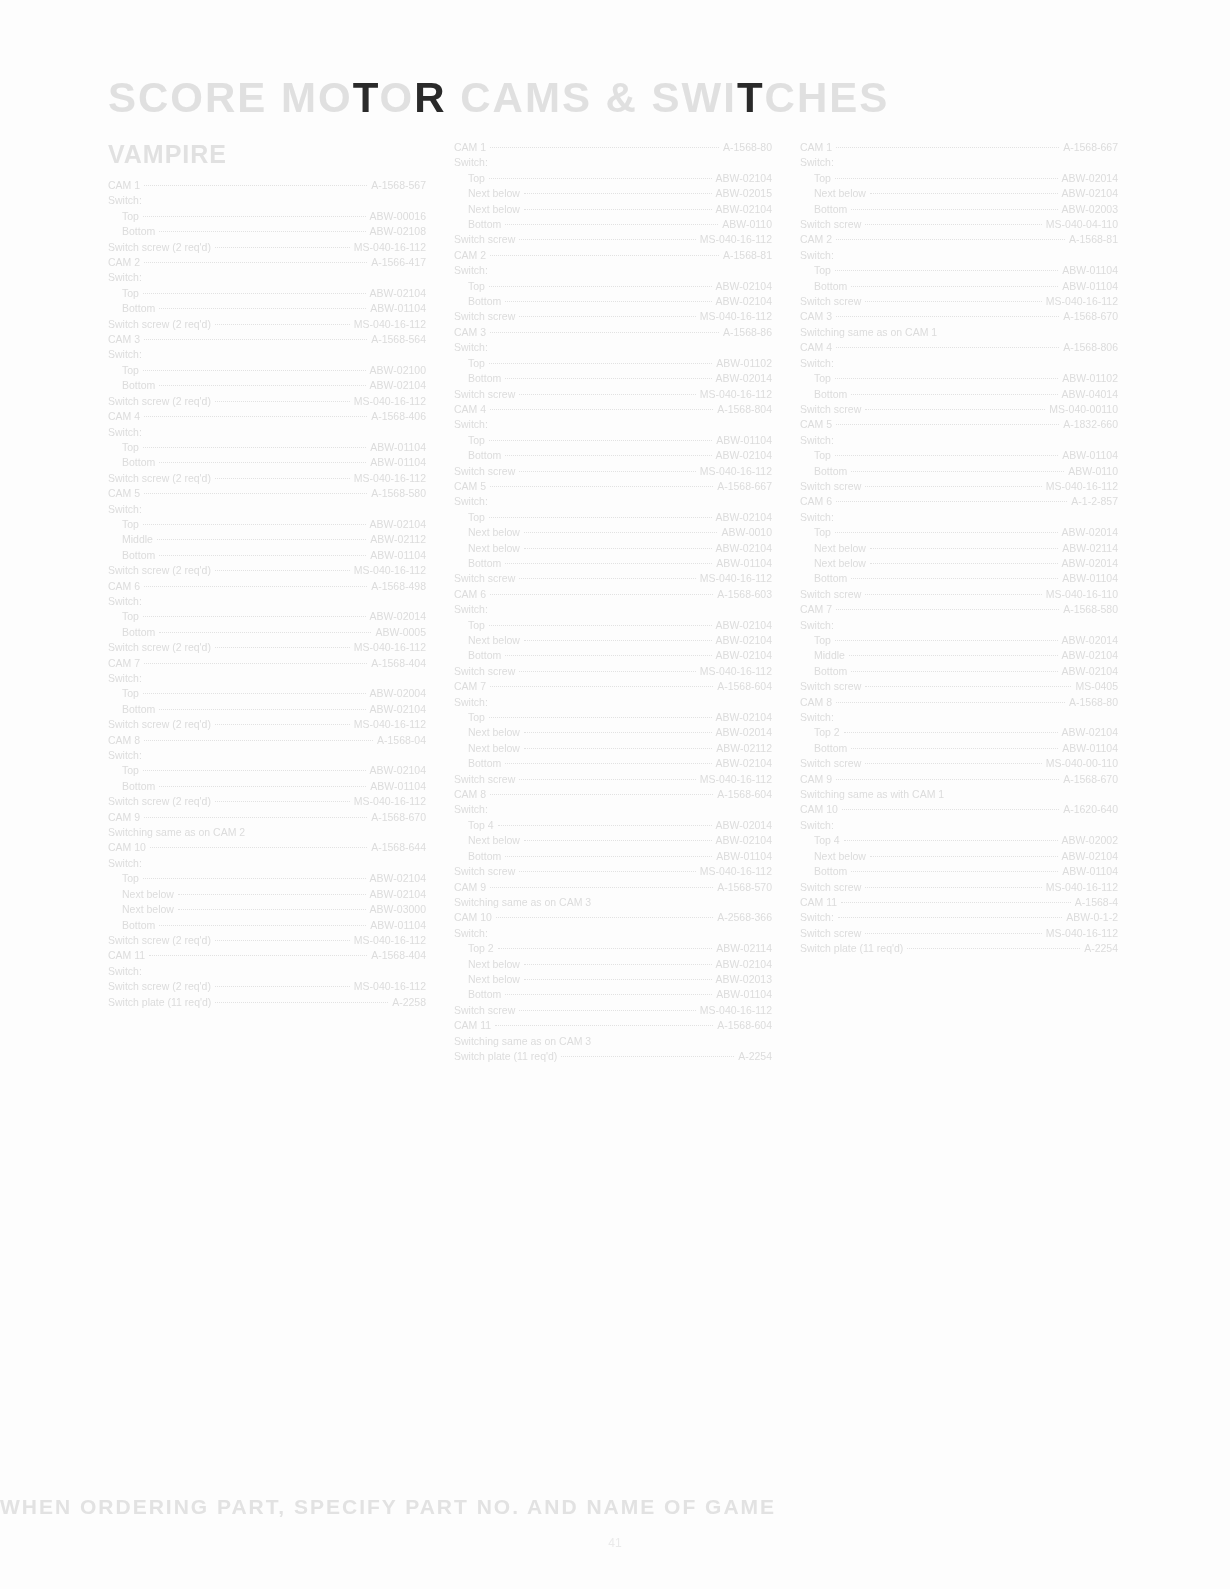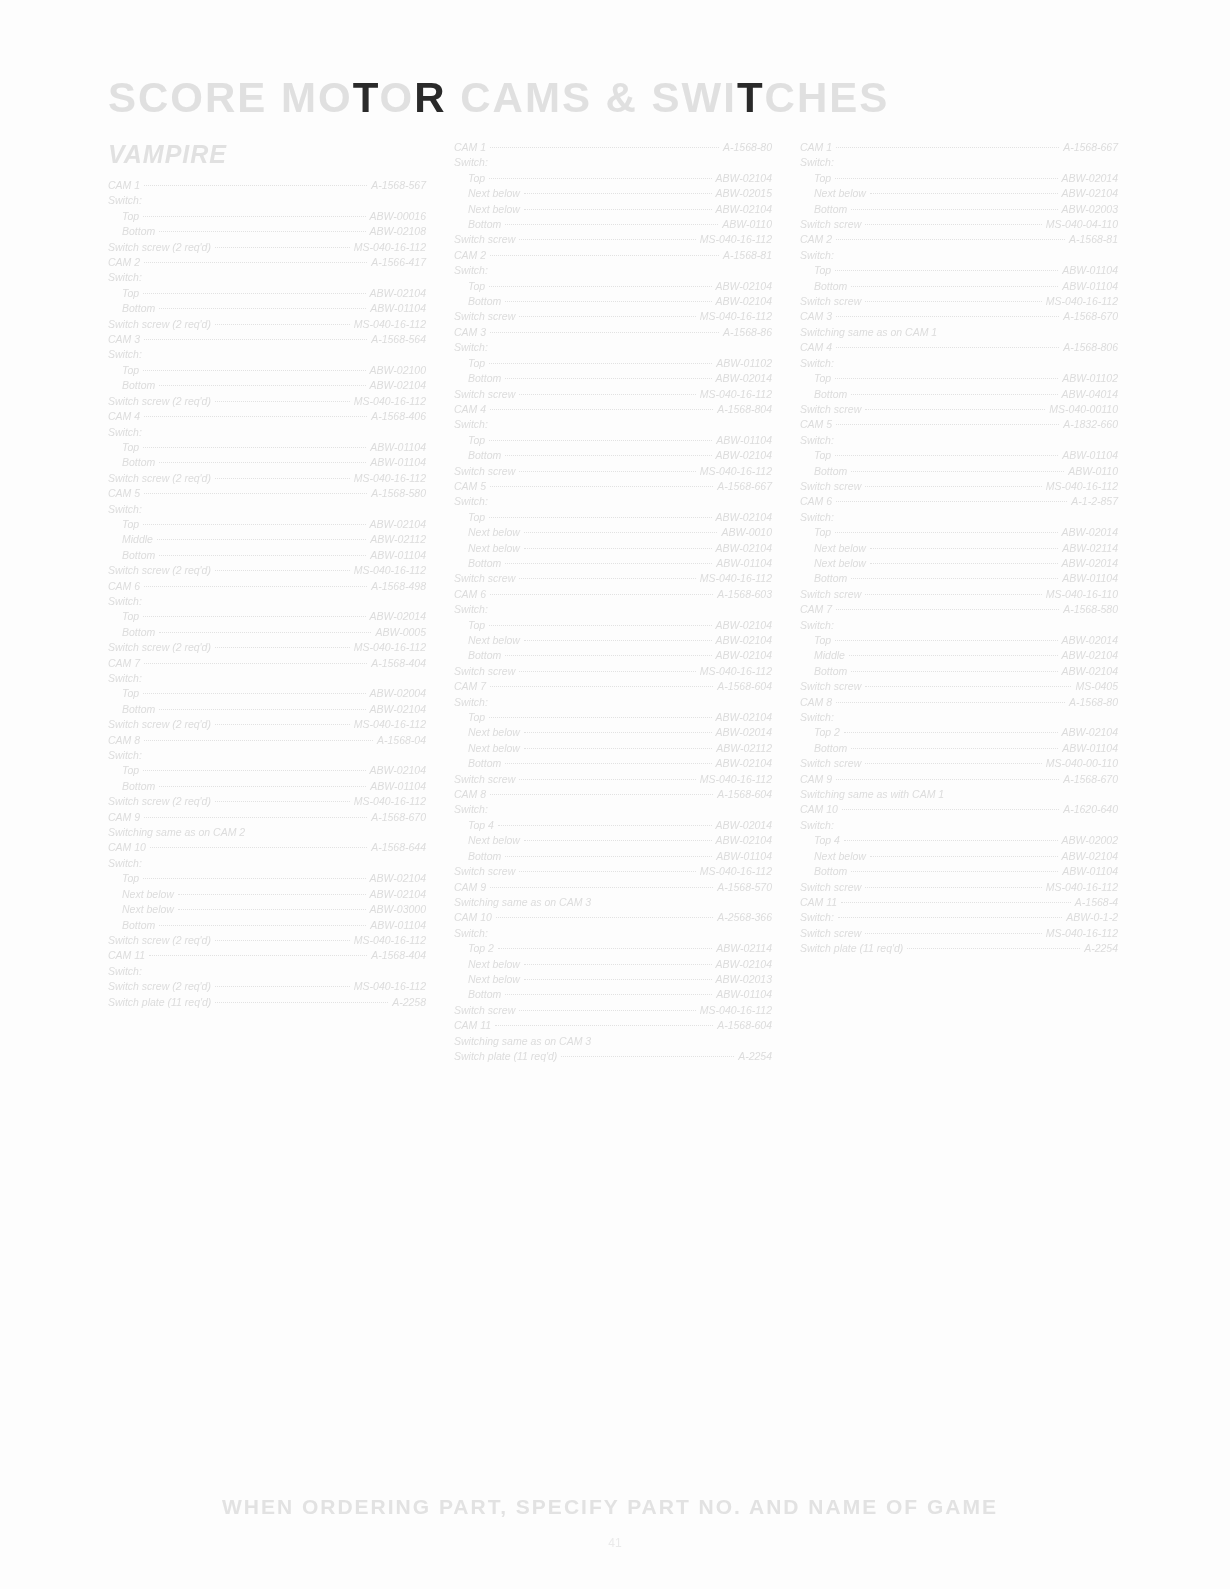--- a/index.html
+++ b/index.html
@@ -39,21 +39,20 @@
   .columns {
     position: absolute;
     left: 108px;
     top: 140px;
     width: 1010px;
     display: flex;
     gap: 28px;
   }
   .column {
     width: 327px;
-    font-style: italic;
   }
   .col-heading {
     font-size: 25px;
     font-weight: bold;
     letter-spacing: 1px;
     color: #e1e1e1;
     margin-bottom: 9px;
   }
   .entry {
     font-size: 10.5px;
@@ -78,21 +77,21 @@
     display: inline-block;
     text-align: right;
   }
   .entry.plain { display: block; }
   .indent1 { padding-left: 14px; }
   .footer-note {
     position: absolute;
     left: 0;
     top: 1495px;
     width: 998px;
-    text-align: right;
+    text-align: left;
     font-size: 21px;
     font-weight: bold;
     letter-spacing: 2px;
     color: #e2e2e2;
   }
   .page-num {
     position: absolute;
     left: 0;
     top: 1536px;
     width: 1230px;

